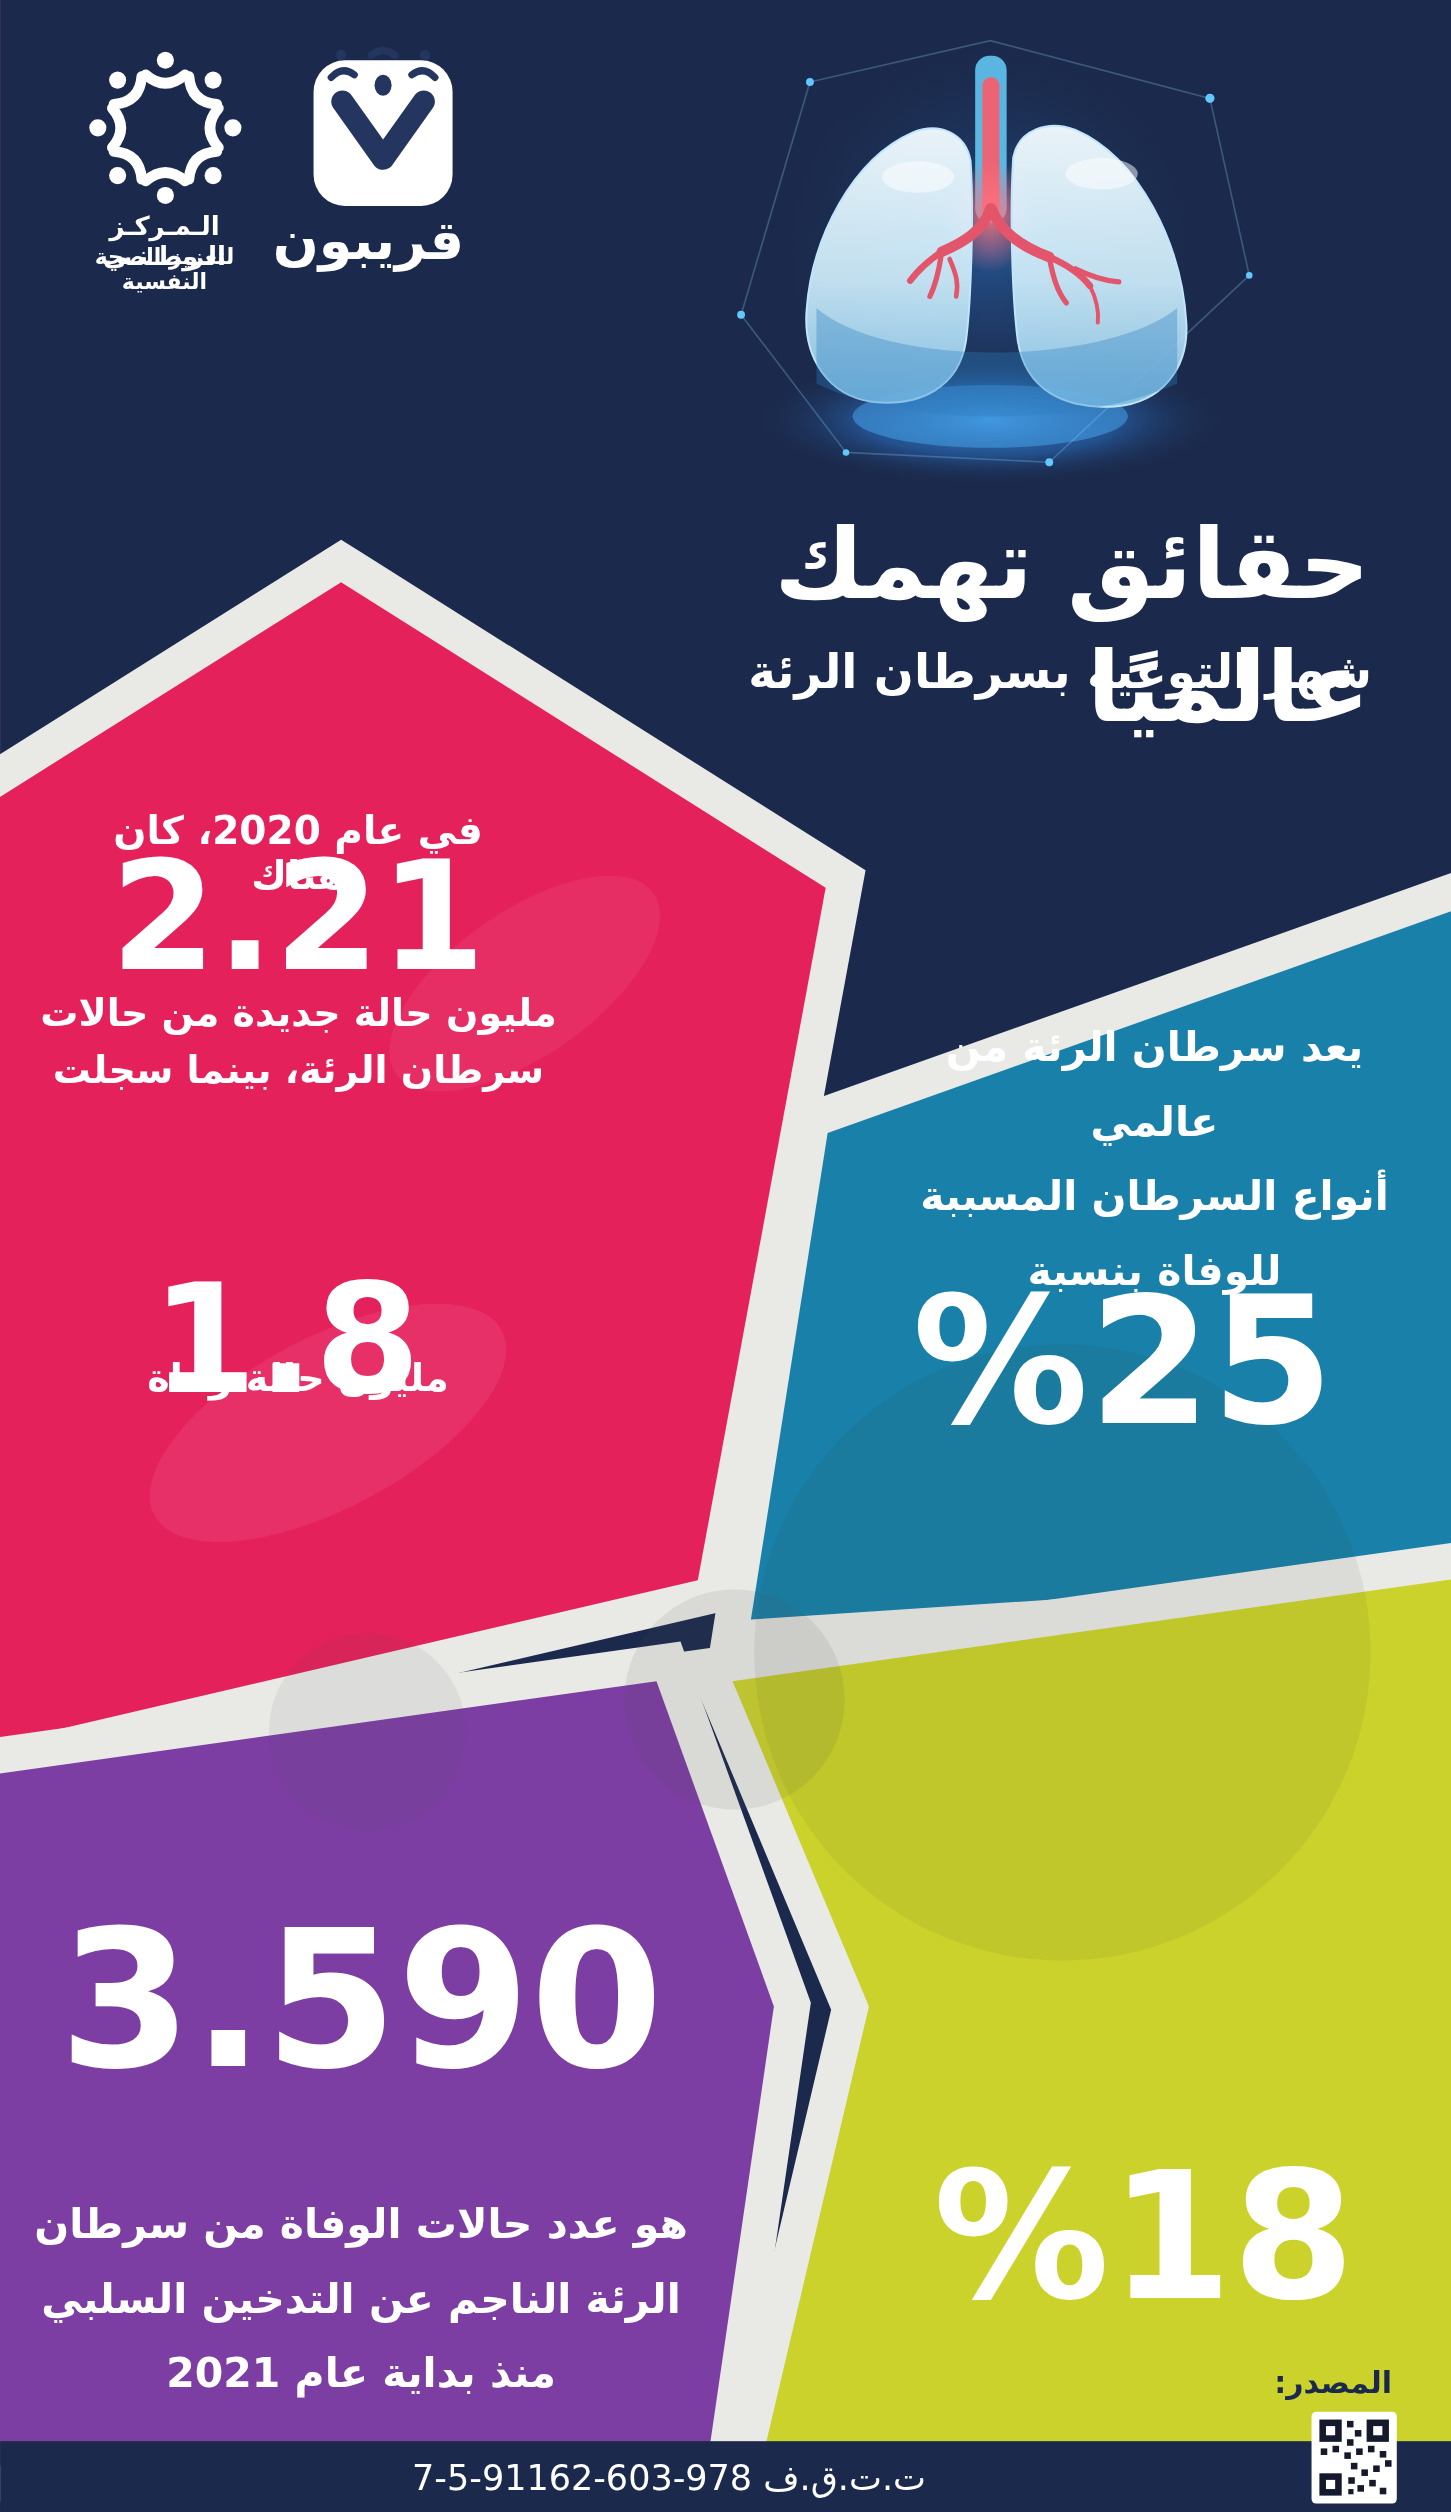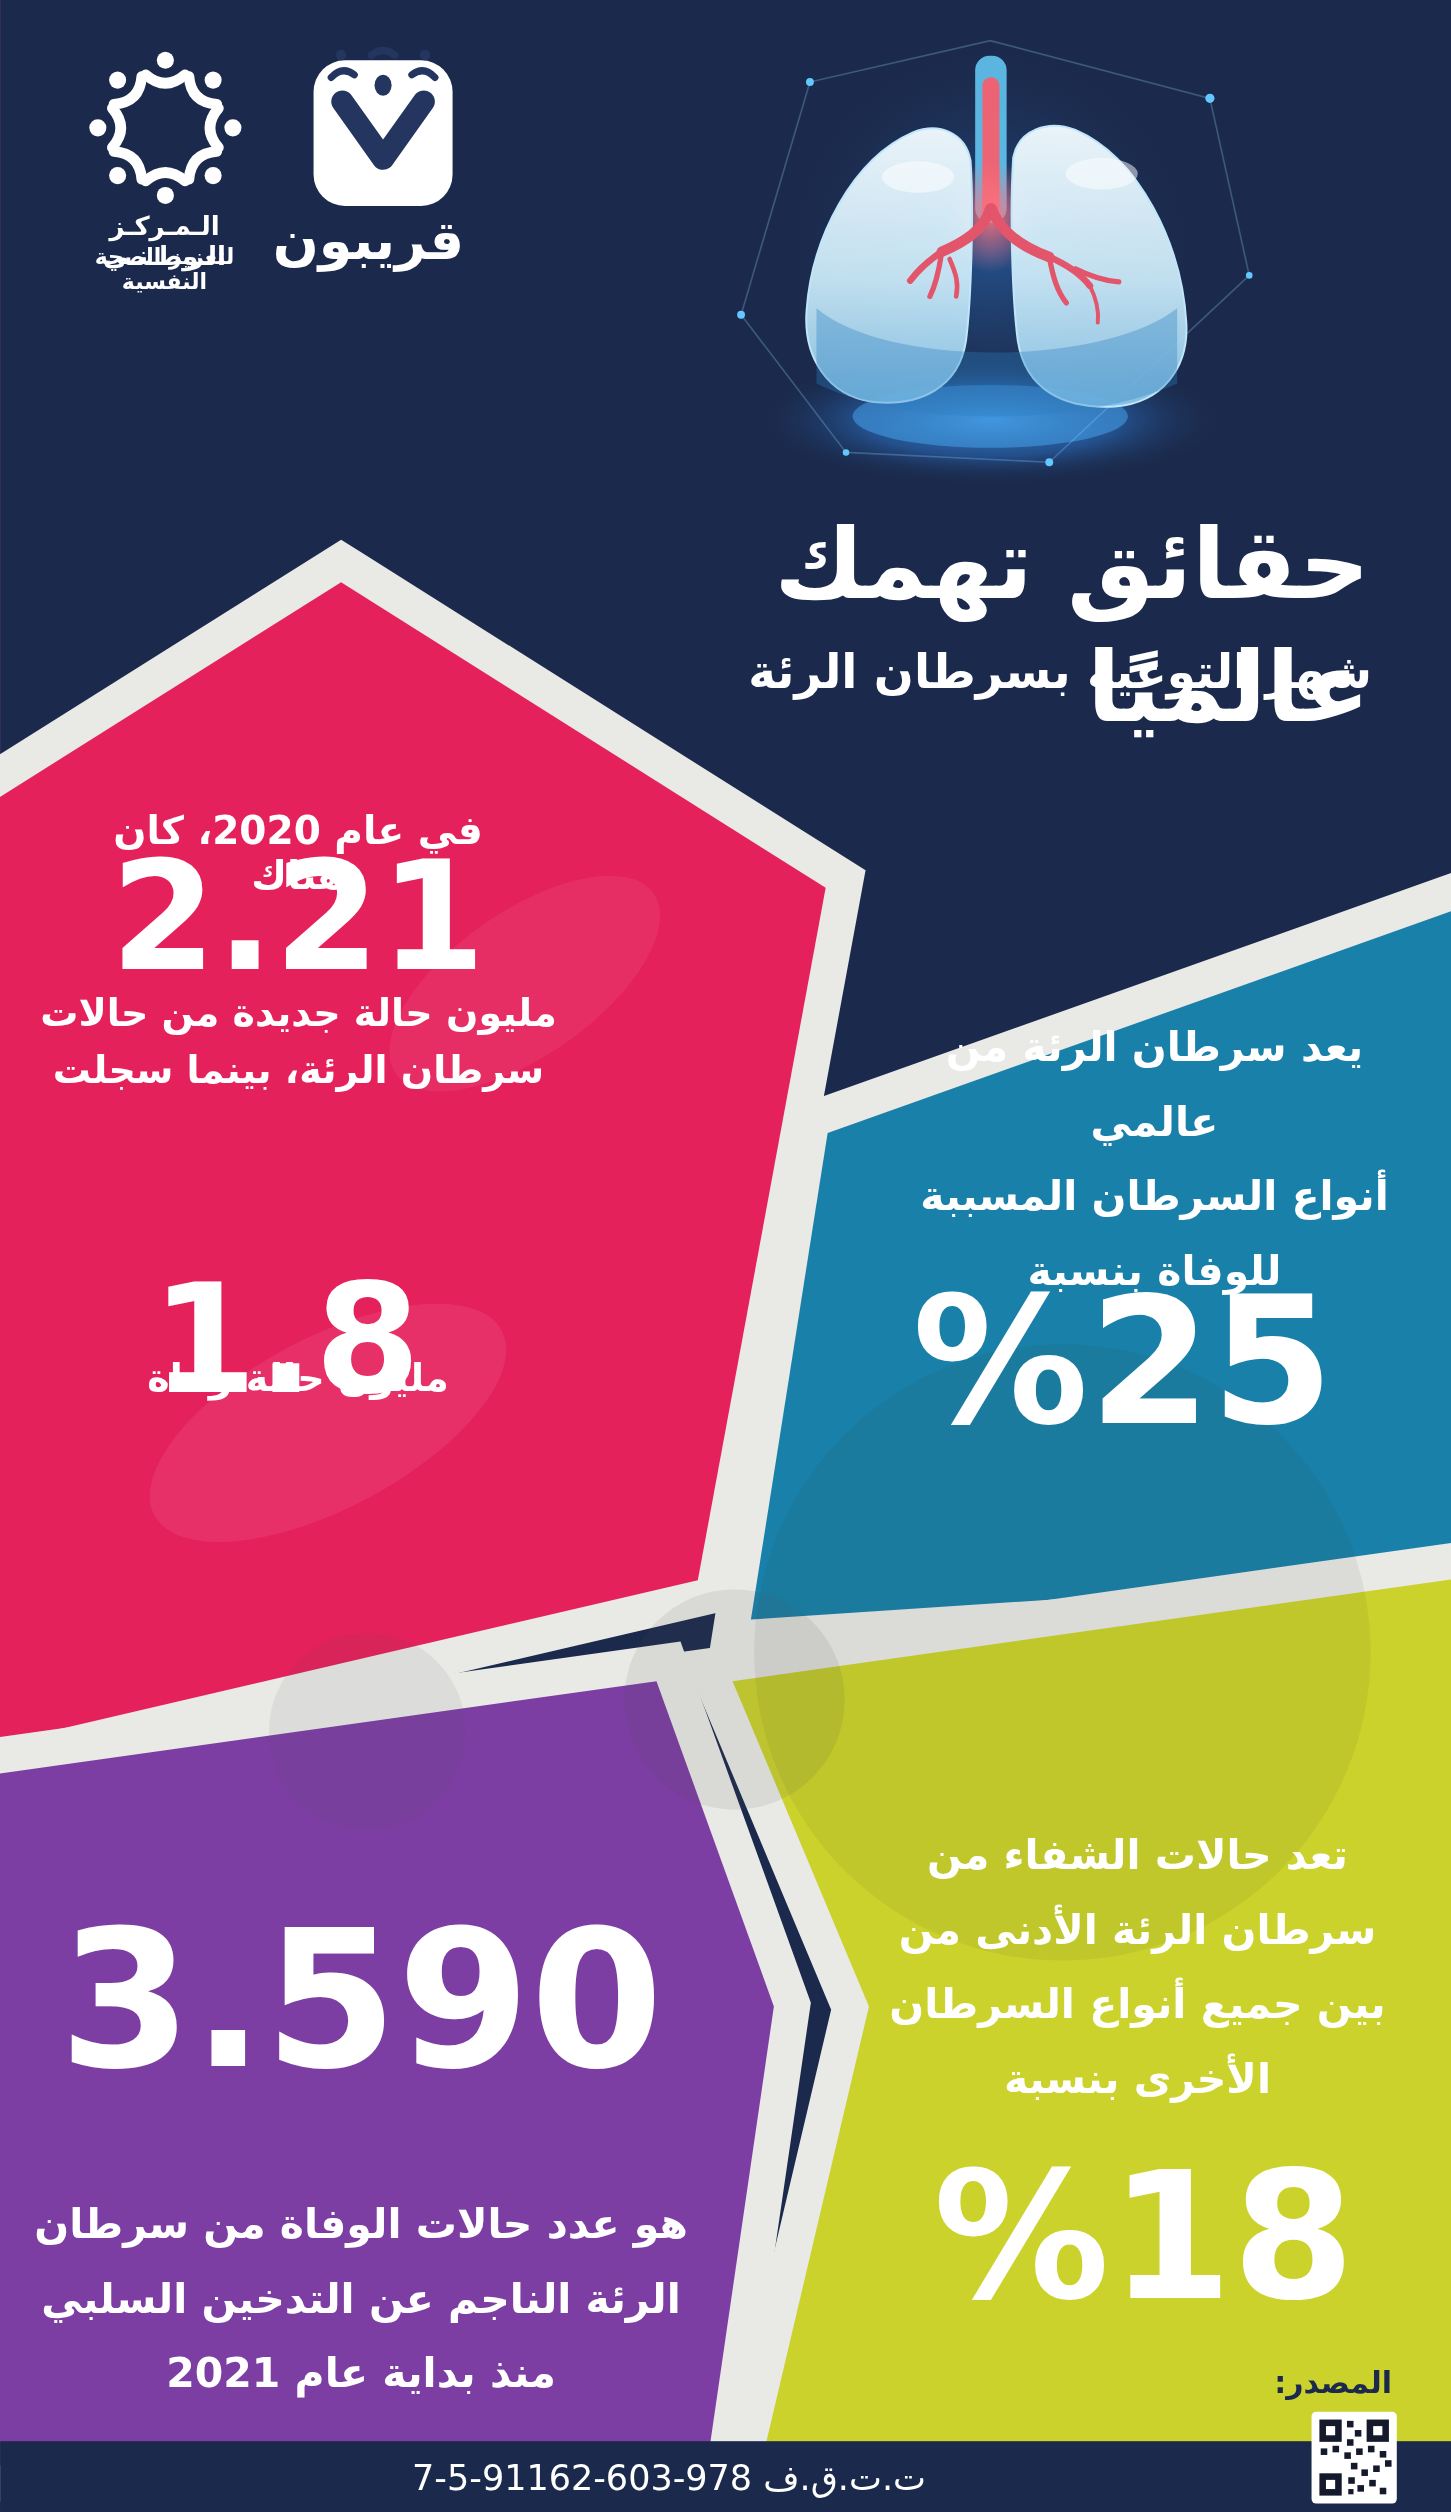--- a/index.html
+++ b/index.html
@@ -233,25 +233,19 @@
   </div>
   <div class="abs txt center teal-pct">%25</div>
 
   <div class="abs txt center purple-v">3.590</div>
   <div class="abs txt rtl center purple-text">
     <div>هو عدد حالات الوفاة من سرطان</div>
     <div>الرئة الناجم عن التدخين السلبي</div>
     <div>منذ بداية عام 2021</div>
   </div>
 
-  <div class="abs txt rtl center yellow-text">
-    <div>تعد حالات الشفاء من</div>
-    <div>سرطان الرئة الأدنى من</div>
-    <div>بين جميع أنواع السرطان</div>
-    <div>الأخرى بنسبة</div>
-  </div>
   <div class="abs txt center yellow-pct">%18</div>
 
   <div class="abs rtl source-label">المصدر:</div>
   <div class="abs txt rtl center isbn">ت.ت.ق.ف  978-603-91162-5-7</div>
 
 </div>
 
 
 </body></html>

